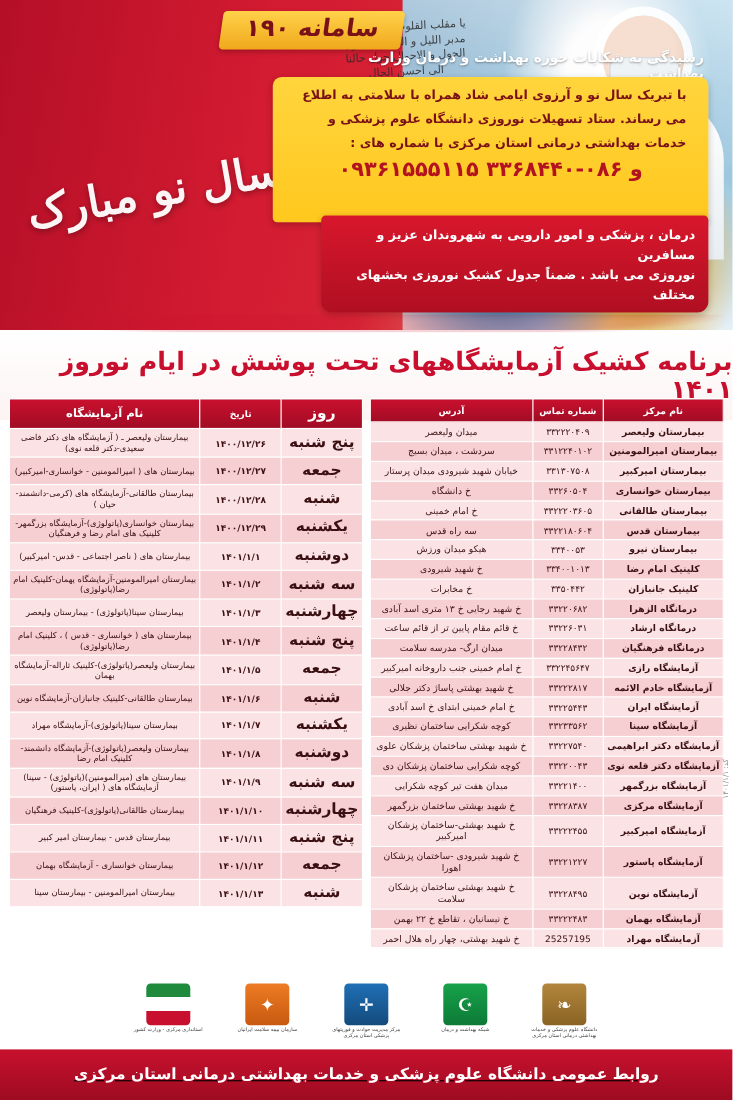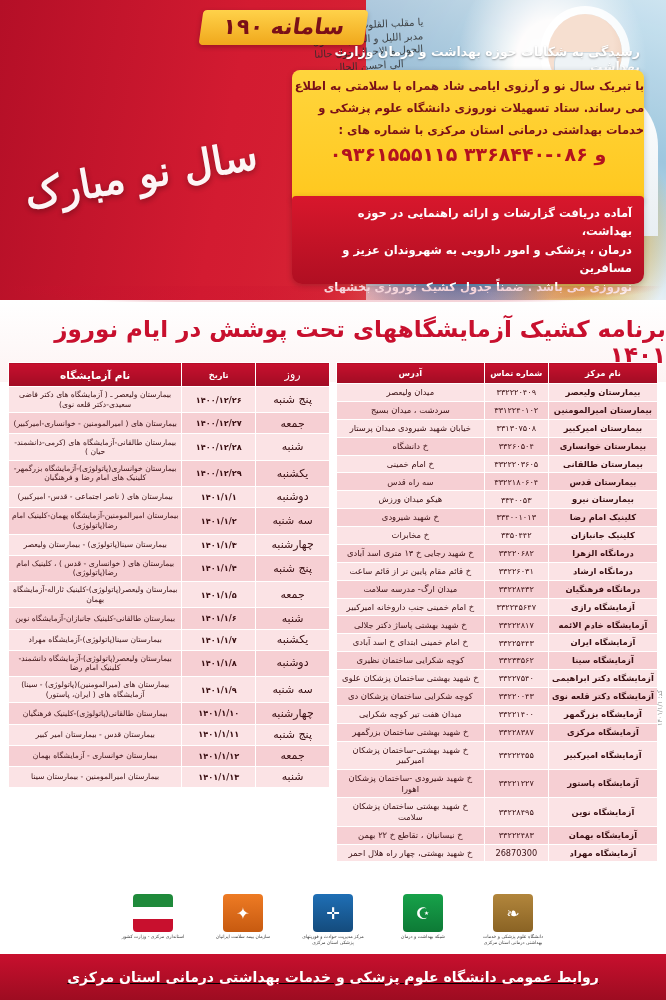--- a/index.html
+++ b/index.html
@@ -76,24 +76,24 @@
     padding:4px 22px 6px 22px; border-radius:4px;
     transform: skewX(-8deg);
     box-shadow: 0 2px 5px rgba(0,0,0,.25);
   }
   .hero-sub1 {
     position:absolute; right:26px; top:44px; width:330px;
     color:#ffffff; font-size:12.5px; font-weight:bold; text-align:right;
     text-shadow:0 1px 2px rgba(0,0,0,.35);
   }
   .yellow-panel {
-    position:absolute; right:22px; top:70px; width:352px; height:132px;
+    position:absolute; right:22px; top:70px; width:396px; height:132px;
     background: linear-gradient(180deg,#ffd53d 0%, #ffc81e 100%);
     border-radius:8px 8px 4px 4px;
-    padding:8px 0;
+    padding:8px 20px;
     box-shadow:0 2px 6px rgba(0,0,0,.2);
   }
   .yellow-panel p { margin:0 0 4px 0; color:#7a1018; font-size:11.5px; line-height:1.55; text-align:right; font-weight:bold; }
   .phone-line {
     color:#b3121f; font-size:19px; font-weight:bold; text-align:center;
     direction:ltr; letter-spacing:.5px; margin-top:2px;
   }
   .red-panel {
     position:absolute; right:22px; top:196px; width:352px; height:88px;
     background: linear-gradient(180deg,#d8172c 0%, #b00f22 100%);
@@ -133,21 +133,21 @@
     background: linear-gradient(180deg,#c8102e 0%, #a10c24 100%);
     color:#fff; font-size:10.5px; font-weight:bold; padding:5px 3px;
     border:1px solid #fff;
   }
   tbody td {
     font-size:7.6px; color:#3a1013; padding:3.2px 3px; border:1px solid #ffffff;
     text-align:center; line-height:1.25; vertical-align:middle;
   }
   tbody tr:nth-child(odd) td { background:#fbe3e5; }
   tbody tr:nth-child(even) td { background:#f6cfd3; }
-  .col-day { width:23%; font-weight:normal; font-size:11px; }
+  .col-day { width:23%; font-weight:bold; font-size:14px; }
   .col-date { width:23%; font-weight:bold; font-size:8.2px; direction:ltr; }
   .col-lab { width:54%; text-align:center; }
 
   .col-center { width:34%; font-weight:bold; font-size:8.4px;text-align:center; }
   .col-phone { width:20%; direction:ltr; font-size:8.2px; }
   .col-addr  { width:46%; font-size:8.4px; }
 
   
   .side-code {
     position:absolute; right:2px; top:690px;
@@ -208,21 +208,20 @@
     <div class="hero-sub1">رسیدگی به شکایات حوزه بهداشت و درمان وزارت بهداشت</div>
 
     <div class="yellow-panel">
       <p>با تبریک سال نو و آرزوی ایامی شاد همراه با سلامتی به اطلاع</p>
       <p>می رساند. ستاد تسهیلات نوروزی دانشگاه علوم پزشکی و</p>
       <p>خدمات بهداشتی درمانی استان مرکزی با شماره های :</p>
       <div class="phone-line">۰۹۳۶۱۵۵۵۱۱۵ و ۰۸۶-۳۳۶۸۴۴۰</div>
     </div>
 
     <div class="red-panel">
-      <p>آماده دریافت گزارشات و ارائه راهنمایی در حوزه بهداشت،</p>
       <p>درمان ، پزشکی و امور دارویی به شهروندان عزیز و مسافرین</p>
       <p>نوروزی می باشد . ضمناً جدول کشیک نوروزی بخشهای مختلف</p>
 
     </div>
   </div>
   <div class="wave"></div>
 
   <div class="section-title-wrap">
     <div class="section-title">برنامه کشیک آزمایشگاههای تحت پوشش در ایام نوروز ۱۴۰۱</div>
   </div>
@@ -453,21 +452,21 @@
               <td class="col-phone">۳۳۲۲۸۴۹۵</td>
               <td class="col-addr">خ شهید بهشتی ساختمان پزشکان سلامت</td>
             </tr>
             <tr>
               <td class="col-center">آزمایشگاه بهمان</td>
               <td class="col-phone">۳۳۲۲۲۴۸۳</td>
               <td class="col-addr">خ نیسانیان ، تقاطع خ ۲۲ بهمن</td>
             </tr>
             <tr>
               <td class="col-center">آزمایشگاه مهراد</td>
-              <td class="col-phone">26870300</td>
+              <td class="col-phone">25257195</td>
               <td class="col-addr">خ شهید بهشتی، چهار راه هلال احمر</td>
             </tr>
           </tbody>
       </table>
     </div>
 
   </div>
 
   <div class="side-code">کد: ۱۴۰۱/۱/۱</div>
 

